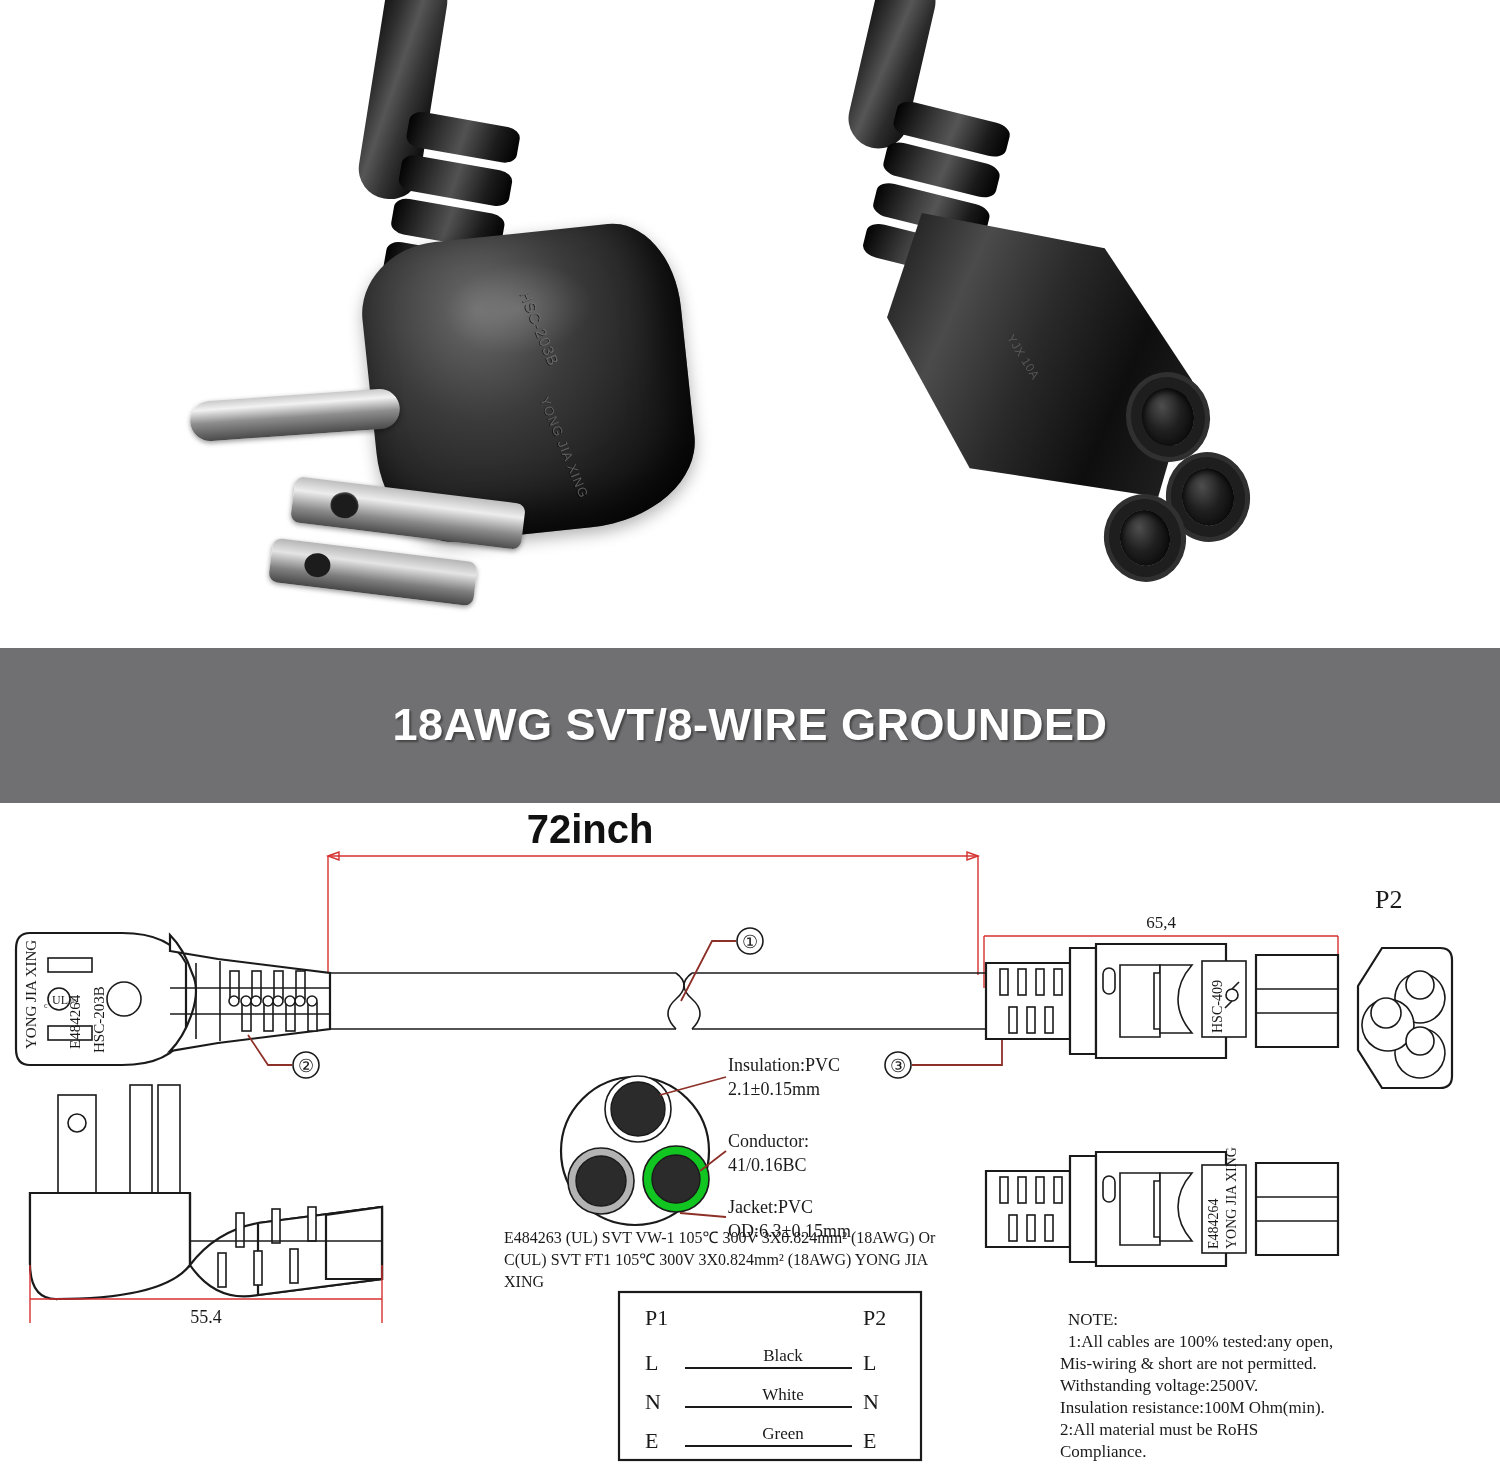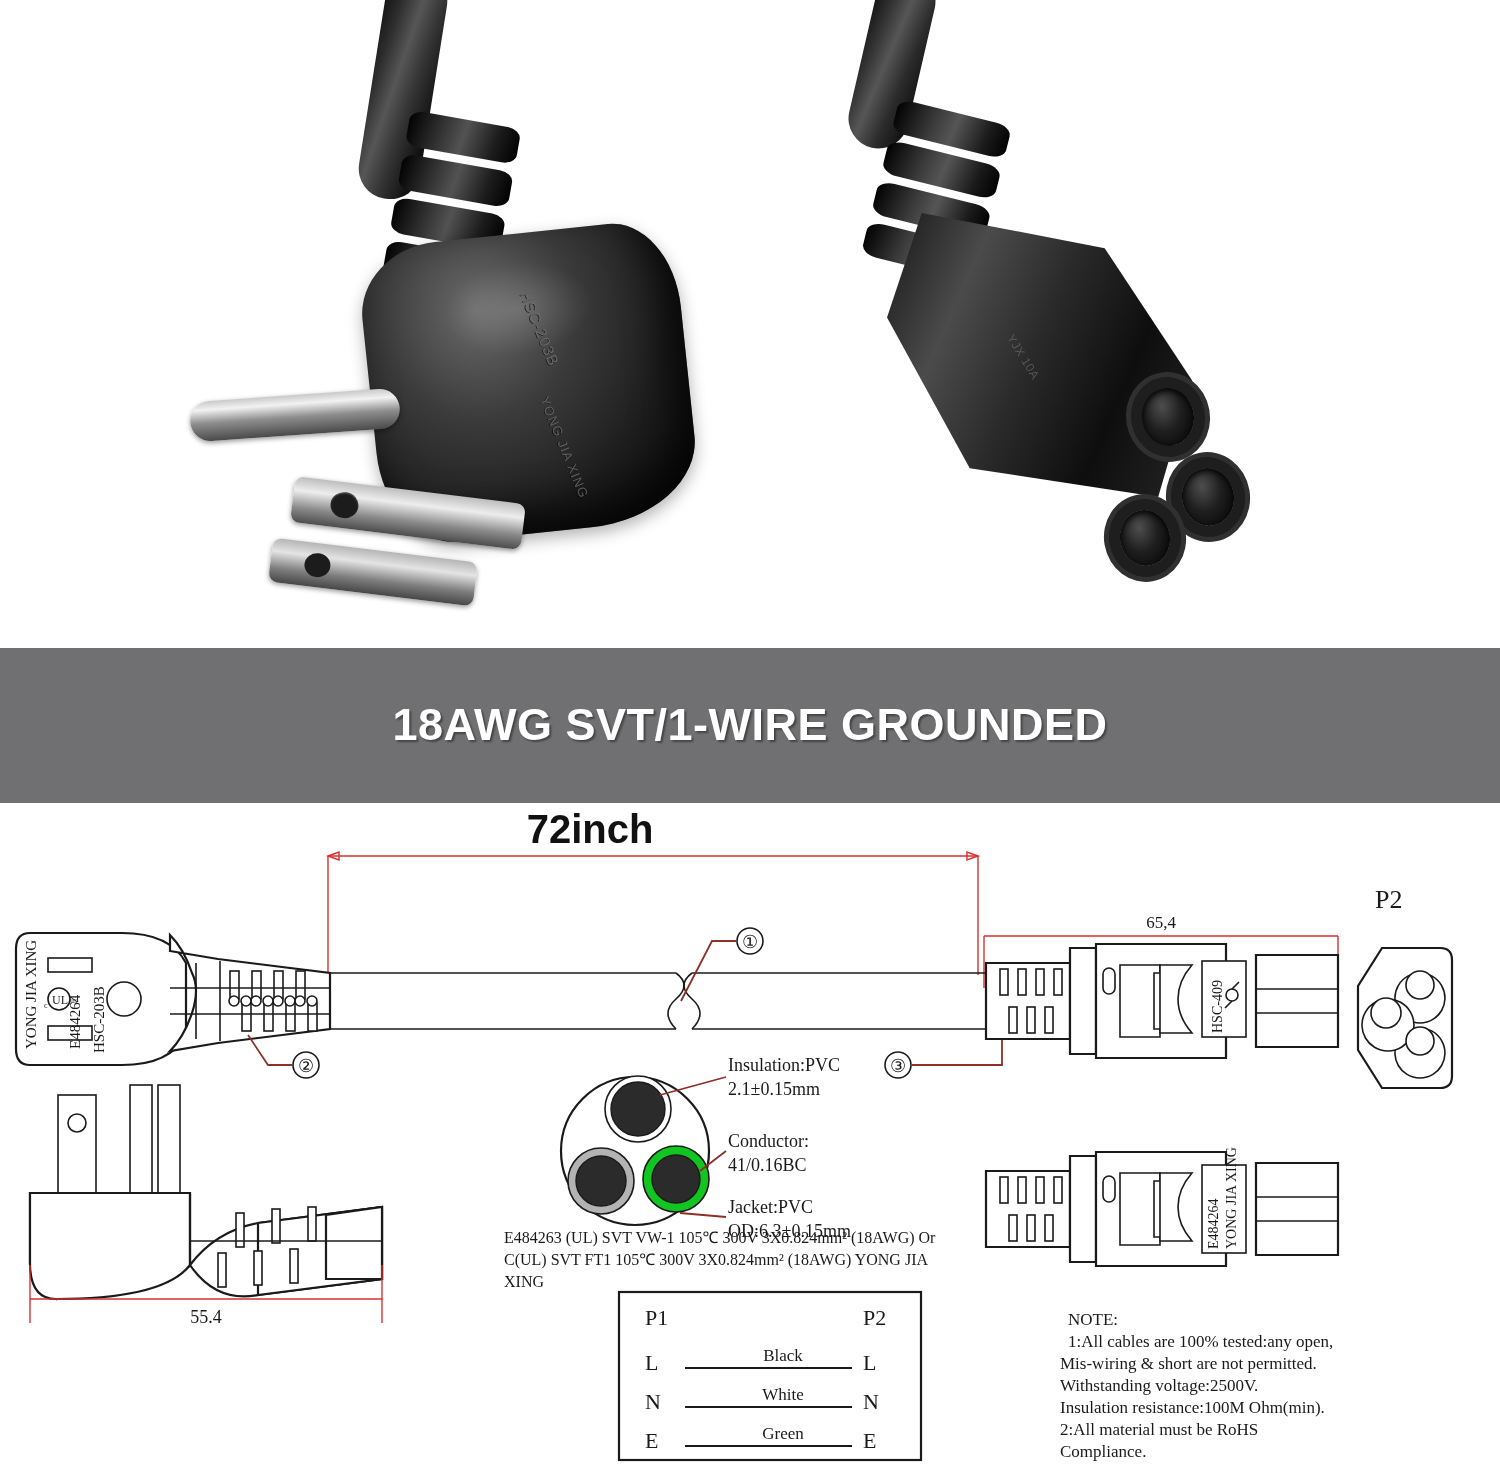--- a/index.html
+++ b/index.html
@@ -264,21 +264,21 @@
       </div>
       <div id="c5-body"></div>
       <div id="c5-emboss">YJX 10A</div>
       <div class="c5-hole" id="c5-hole-top"></div>
       <div class="c5-hole" id="c5-hole-mid"></div>
       <div class="c5-hole" id="c5-hole-bot"></div>
     </div>
   </div>
 
   <div id="banner">
-    <div class="banner-line">18AWG SVT/1-WIRE GROUNDED</div>
+    <div class="banner-line">18AWG SVT/8-WIRE GROUNDED</div>
   </div>
 
   <div id="tech">
     <svg width="1500" height="666" viewBox="0 0 1500 666" xmlns="http://www.w3.org/2000/svg">
 
       <text class="dim-title" id="t-overall" x="590" y="40" text-anchor="middle">72inch</text>
       <g>
         <line class="red" x1="328" y1="53" x2="978" y2="53"></line>
         <line class="red" x1="328" y1="53" x2="328" y2="172"></line>
         <line class="red" x1="978" y1="53" x2="978" y2="172"></line>

